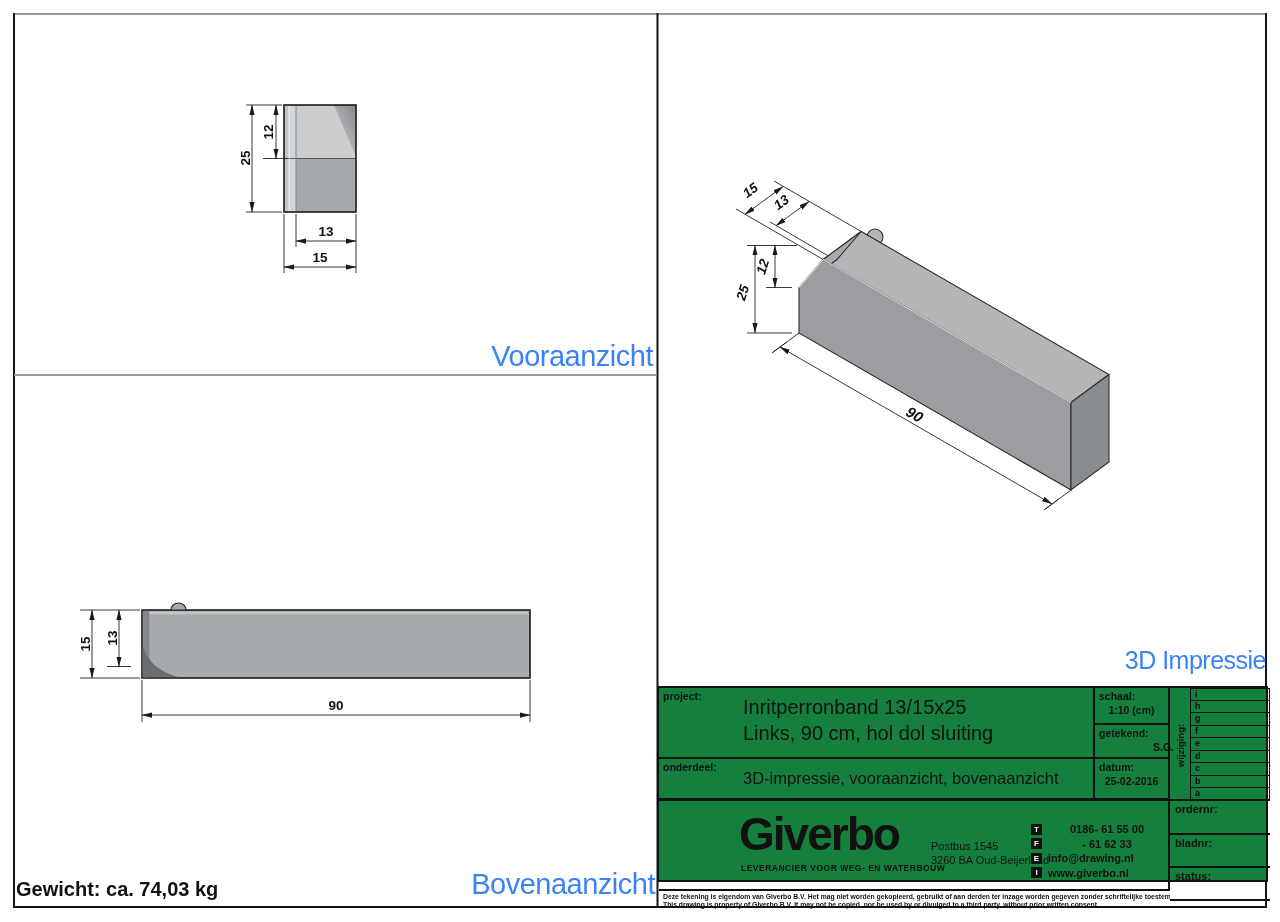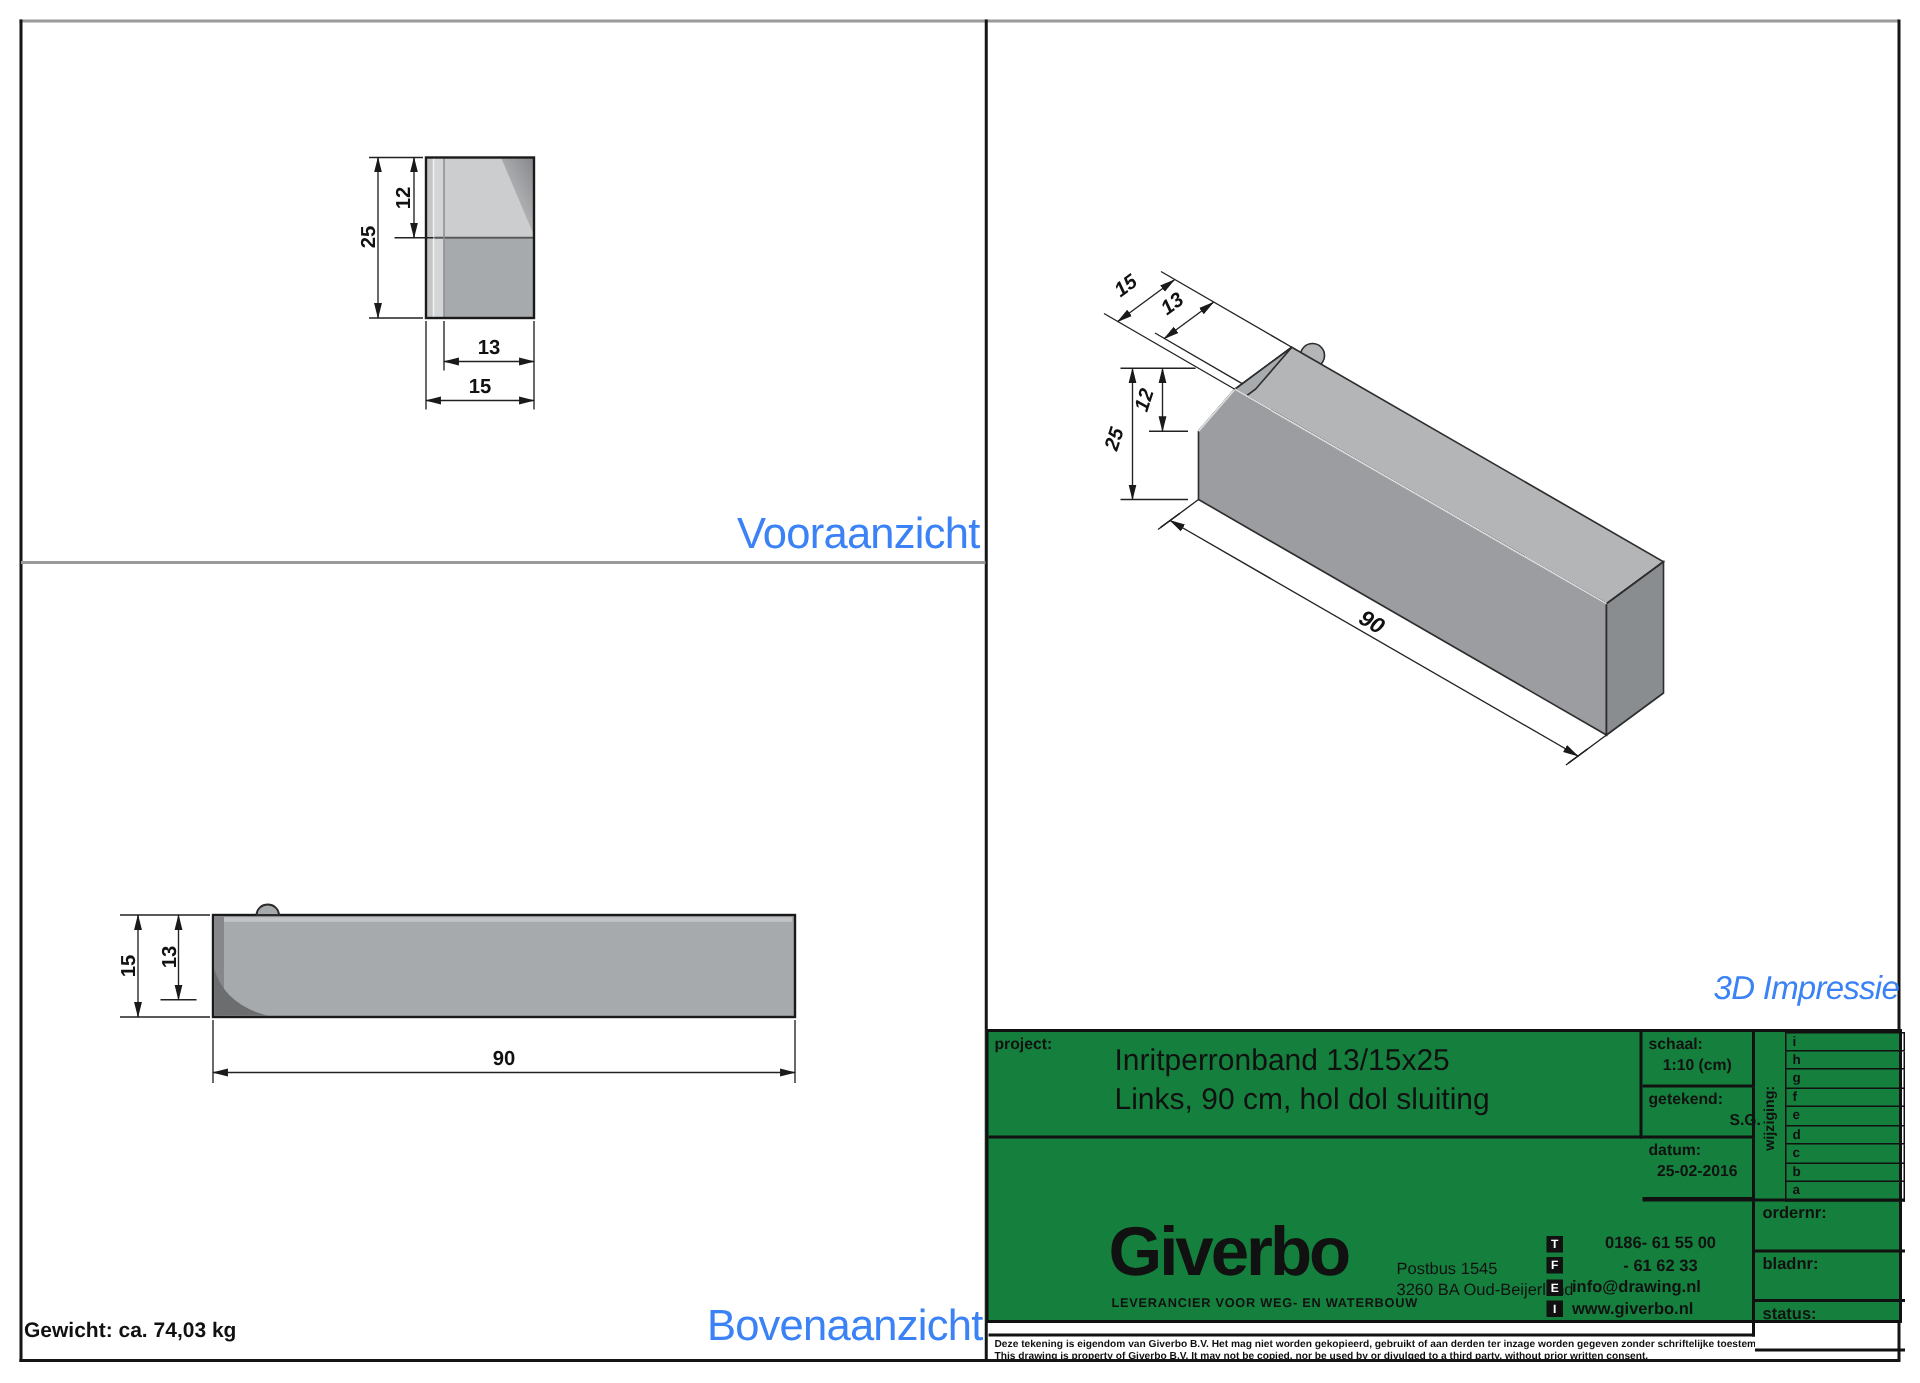--- a/index.html
+++ b/index.html
@@ -3,21 +3,21 @@
 <meta charset="utf-8">
 <style>
   html,body{margin:0;padding:0;background:#fff;}
   #sheet{position:relative;width:1280px;height:922px;background:#fff;overflow:hidden;
          font-family:"Liberation Sans",sans-serif;color:#111;}
   #drawing-svg{position:absolute;left:0;top:0;}
   svg text{font-family:"Liberation Sans",sans-serif;font-weight:bold;font-size:13.5px;fill:#111;}
   svg text.it{font-style:italic;}
   svg text.big{font-size:15px;}
   .view-label{position:absolute;font-size:29px;font-weight:500;letter-spacing:-0.5px;color:#3b82f6;}
-  .weight{position:absolute;left:16px;top:878px;font-size:14px;font-weight:600;}
+  .weight{position:absolute;left:16px;top:878px;font-size:20px;font-weight:600;}
   
   #tb{position:absolute;left:657px;top:686px;width:611px;height:196px;background:#15803d;
       border:2px solid #111;box-sizing:border-box;}
   .cell{position:absolute;box-sizing:border-box;border-color:#111;border-style:solid;border-width:0;}
   .sm-label{font-size:10.5px;font-weight:bold;}
   .c-project{left:0;top:0;width:436px;height:71px;border-right-width:2px;border-bottom-width:2px;}
   .c-onderdeel{left:0;top:71px;width:436px;height:42px;border-right-width:2px;border-bottom-width:3px;}
   .proj-line1{position:absolute;left:84px;top:8px;font-size:20px;}
   .proj-line2{position:absolute;left:84px;top:34px;font-size:20px;}
   .ond-value{position:absolute;left:84px;top:10px;font-size:16.5px;}
@@ -160,31 +160,35 @@
       <text x="753" y="194" text-anchor="middle" transform="rotate(-36 753 194)" class="it">15</text>
       <text x="784" y="206" text-anchor="middle" transform="rotate(-36 784 206)" class="it">13</text>
       <text x="747" y="294" text-anchor="middle" transform="rotate(-72 747 294)" class="it">25</text>
       <text x="767" y="268" text-anchor="middle" transform="rotate(-72 767 268)" class="it">12</text>
       <text x="912" y="419" text-anchor="middle" transform="rotate(30 912 419)" class="it big">90</text>
     </g>
   </svg>
 
   <div class="view-label" style="right:627px;top:340px;">Vooraanzicht</div>
   <div class="view-label" style="right:625px;top:868px;">Bovenaanzicht</div>
-  <div class="view-label" style="right:14px;top:646px;font-size:22px;font-style:italic;">3D Impressie</div>
+  <div class="view-label" style="right:14px;top:646px;font-size:25px;">3D Impressie</div>
   <div class="weight">Gewicht: ca. 74,03 kg</div>
 
   <div id="tb">
 
     <div class="cell c-project">
       <span class="corner-lbl sm-label">project:</span>
       <div class="proj-line1">Inritperronband 13/15x25</div>
       <div class="proj-line2">Links, 90 cm, hol dol sluiting</div>
     </div>
 
+    <div class="cell c-onderdeel">
+      <span class="corner-lbl sm-label">onderdeel:</span>
+      <div class="ond-value">3D-impressie, vooraanzicht, bovenaanzicht</div>
+    </div>
 
     <div class="cell c-schaal">
       <span class="corner-lbl sm-label">schaal:</span>
       <div class="mid-val" style="top:16px;">1:10 (cm)</div>
     </div>
     <div class="cell c-getekend">
       <span class="corner-lbl sm-label">getekend:</span>
       <div class="mid-val" style="top:16px;padding-left:32px;">S.G.</div>
     </div>
     <div class="cell c-datum">

